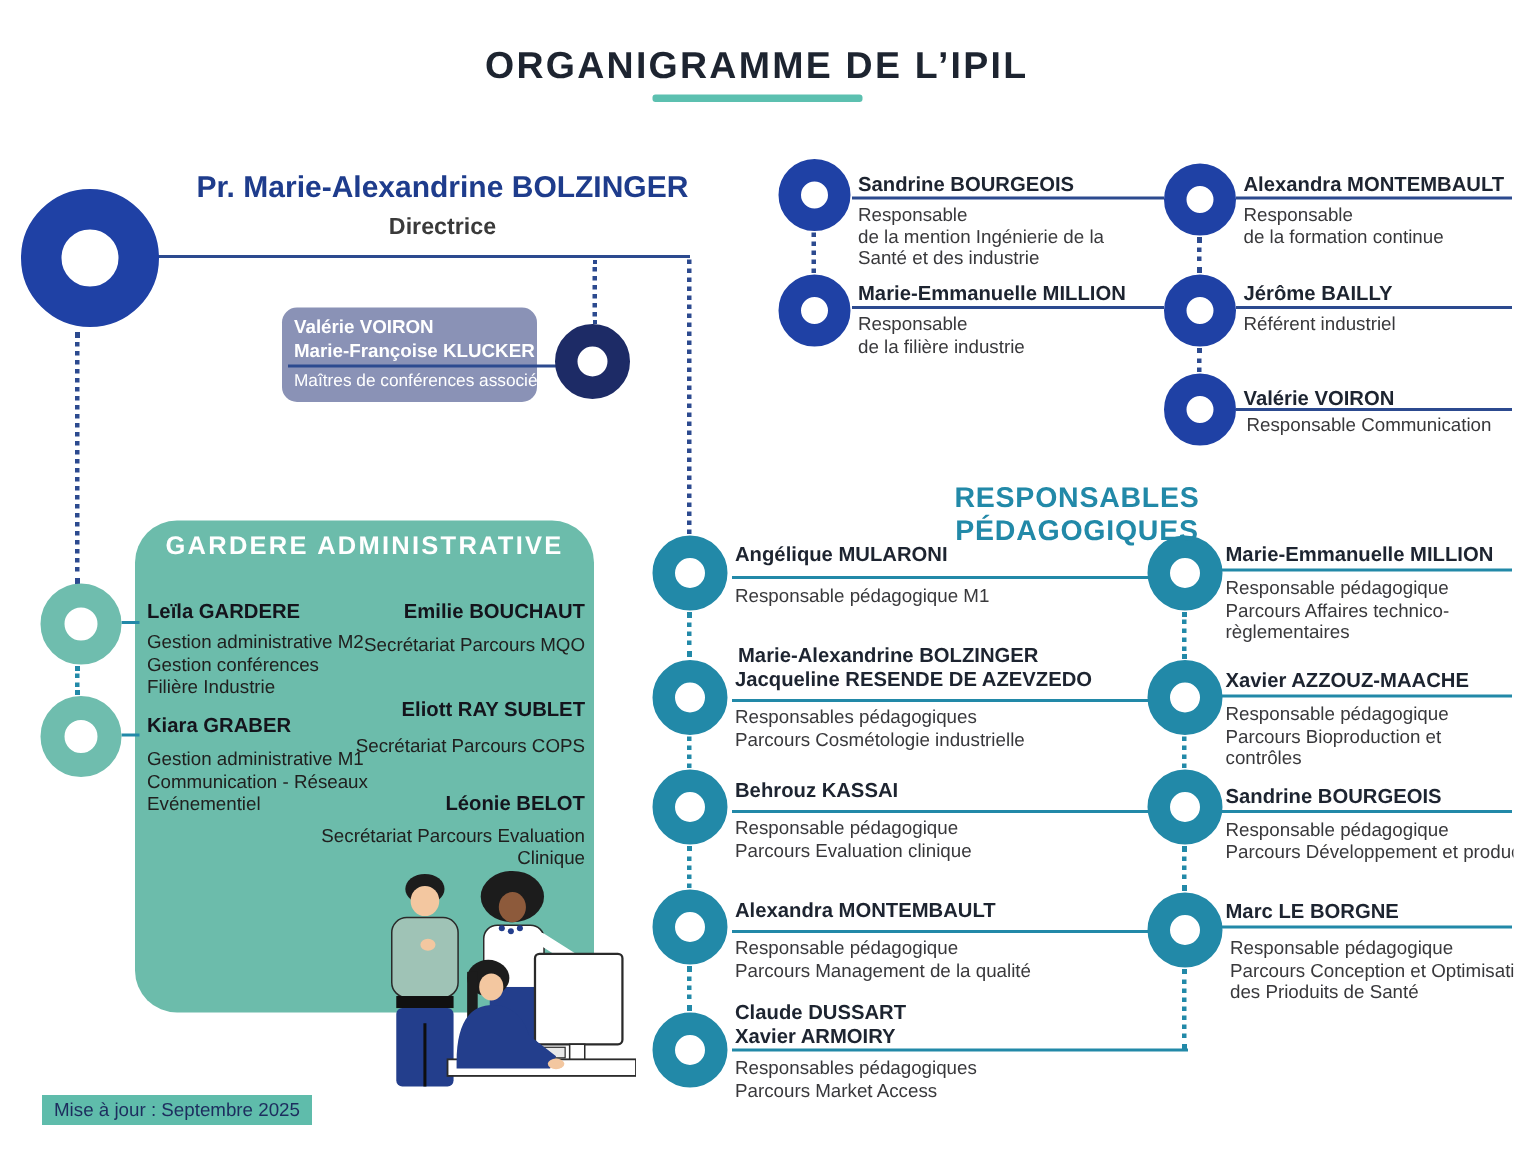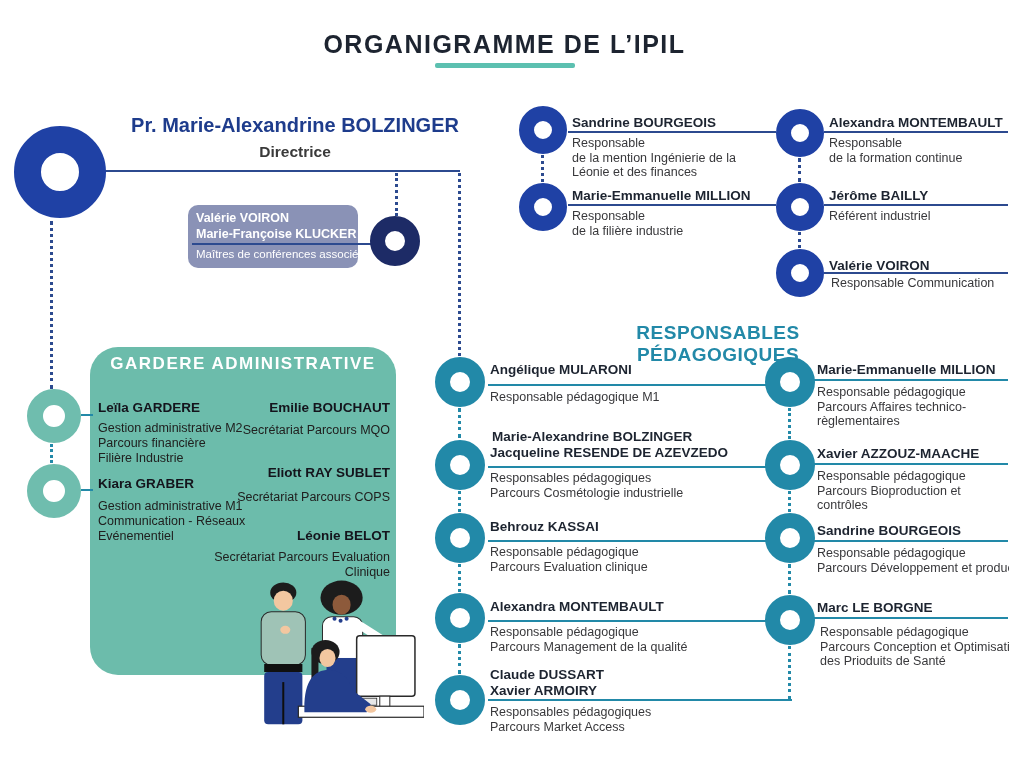--- a/index.html
+++ b/index.html
@@ -79,21 +79,21 @@
   <div class="hline" style="left:192px;top:243px;width:182px;z-index:3"></div>
   <div class="assoc-role">Maîtres de conférences associés</div>
   <div class="donut d-dark" style="left:370px;top:216px"></div>
 
   <div class="donut d-top" style="left:519px;top:106px"></div>
   <div class="nm" style="left:572px;top:115px">Sandrine BOURGEOIS</div>
   <div class="hline" style="left:568px;top:131px;width:208px"></div>
   <div class="ds" style="left:572px;top:136px">
     <div>Responsable</div>
     <div>de la mention Ingénierie de la</div>
-    <div>Léonie et des finances</div>
+    <div>Santé et des industrie</div>
   </div>
   <div class="vdot" style="left:541px;top:155px;height:27px"></div>
 
   <div class="donut d-top" style="left:519px;top:183px"></div>
   <div class="nm" style="left:572px;top:188px">Marie-Emmanuelle MILLION</div>
   <div class="hline" style="left:568px;top:204px;width:208px"></div>
   <div class="ds" style="left:572px;top:209px">
     <div>Responsable</div>
     <div>de la filière industrie</div>
   </div>
@@ -129,21 +129,21 @@
   <div class="vdot teal" style="left:50px;top:444px;height:19px"></div>
   <div class="hline teal" style="left:81px;top:414px;width:12px"></div>
   <div class="hline teal" style="left:81px;top:489px;width:12px"></div>
 
   <div class="admin-box">
     <div class="admin-header">GARDERE ADMINISTRATIVE</div>
 
     <div class="a-nm" style="left:8px;top:53px">Leïla GARDERE</div>
     <div class="a-ds" style="left:8px;top:74px">
       <div>Gestion administrative M2</div>
-      <div>Parcours financière</div>
+      <div>Gestion conférences</div>
       <div>Filière Industrie</div>
     </div>
 
     <div class="a-nm" style="left:8px;top:129px">Kiara GRABER</div>
     <div class="a-ds" style="left:8px;top:152px">
       <div>Gestion administrative M1</div>
       <div>Communication - Réseaux</div>
       <div>Evénementiel</div>
     </div>
 
@@ -273,14 +273,15 @@
   <div class="donut d-ped" style="left:765px;top:595px"></div>
   <div class="nm" style="left:817px;top:600px">Marc LE BORGNE</div>
   <div class="hline teal" style="left:812px;top:617px;width:196px"></div>
   <div class="ds" style="left:820px;top:625px">
     <div>Responsable pédagogique</div>
     <div>Parcours Conception et Optimisation</div>
     <div>des Prioduits de Santé</div>
   </div>
   <div class="vdot teal" style="left:788px;top:646px;height:53px"></div>
 
+  <div class="footer">Mise à jour : Septembre 2025</div>
 
 </div>
 
 </body></html>

